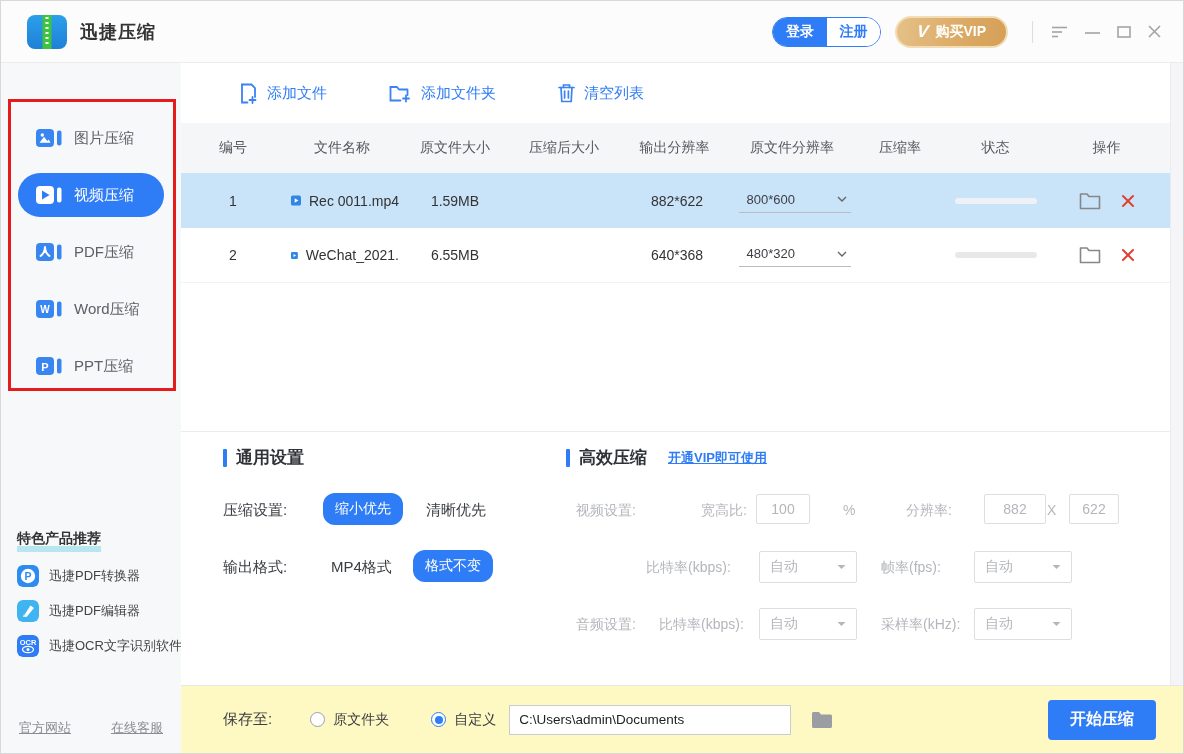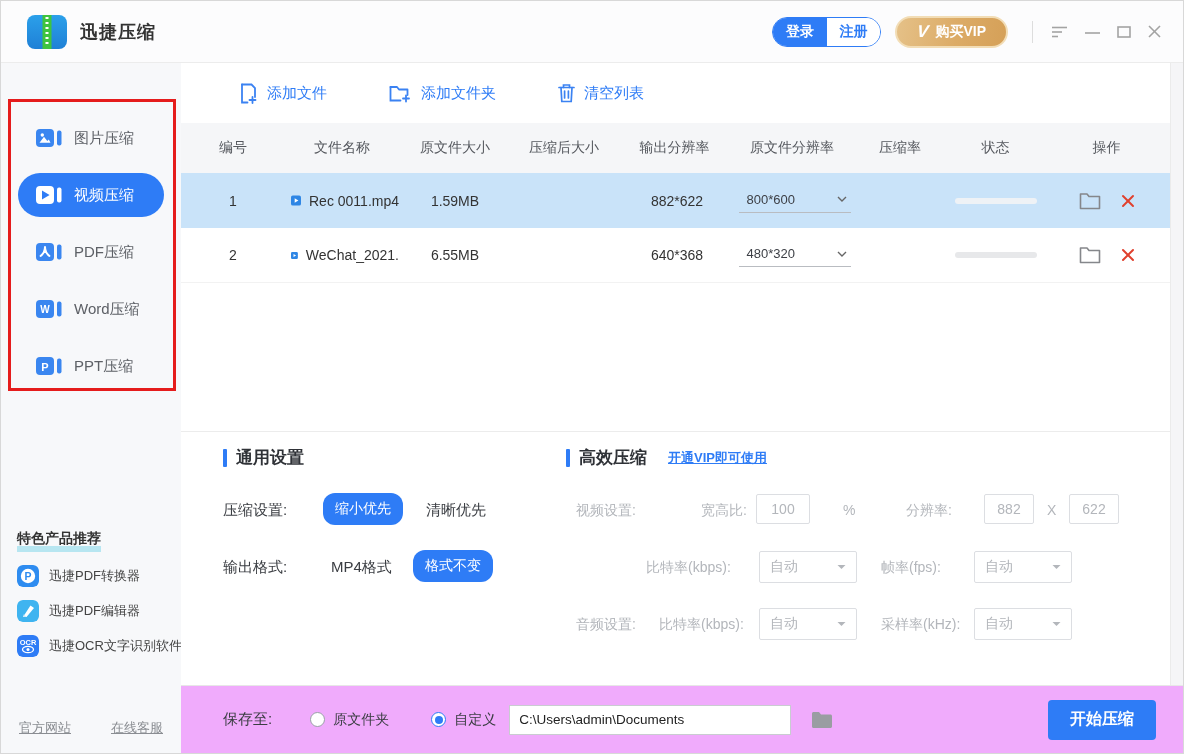--- a/index.html
+++ b/index.html
@@ -71,21 +71,21 @@
   .vip-link{font-size:13px;font-weight:700;color:var(--blue);text-decoration:underline;margin-left:12px;cursor:pointer;}
   .flabel{font-size:15px;color:#3a3d42;}
   .btn-toggle{height:32px;width:80px;border-radius:12px;border:none;font-size:14px;cursor:pointer;}
   .btn-toggle.on{background:var(--blue);color:#fff;}
   .plain-opt{font-size:15px;color:#3a3d42;cursor:pointer;}
   .dlabel{font-size:14px;color:#b3b6bb;}
   .dinput{height:30px;border:1px solid #dcdee2;background:#fff;color:#b3b6bb;font-size:14px;text-align:center;border-radius:2px;}
   .dselect{height:32px;width:98px;border:1px solid #dcdee2;border-radius:2px;display:flex;align-items:center;justify-content:space-between;padding:0 10px;color:#b3b6bb;font-size:14px;cursor:pointer;background:#fff;}
 
   
-  .footerbar{position:absolute;left:0;right:0;bottom:0;height:68px;border-top:1px solid #e7e7e7;background:#f0abfc;display:flex;align-items:center;}
+  .footerbar{position:absolute;left:0;right:0;bottom:0;height:68px;border-top:1px solid #e7e7e7;background:#fef9c3;display:flex;align-items:center;}
   .radio{width:15px;height:15px;border-radius:50%;border:1px solid #9aa0a8;background:#fff;display:inline-block;cursor:pointer;flex:none;}
   .radio.sel{border:1px solid var(--blue);position:relative;}
   .radio.sel:after{content:"";position:absolute;inset:2.5px;border-radius:50%;background:var(--blue);}
   .rlabel{font-size:14px;color:#3a3d42;margin-left:8px;cursor:pointer;}
   .path-input{width:282px;height:30px;border:1px solid #c9ccd1;padding:0 9px;font-size:13.5px;color:#222;margin-left:13px;}
   .start-btn{margin-left:auto;margin-right:27px;width:108px;height:40px;border:none;border-radius:4px;background:var(--blue);color:#fff;font-size:16px;font-weight:700;cursor:pointer;}
 </style>
 </head>
 <body>
 
@@ -369,21 +369,21 @@
       <div class="abs sec-title" style="left:385px;top:14px;">
         <i class="accent"></i>
           <span>高效压缩</span>
         <a class="vip-link">开通VIP即可使用</a>
       </div>
       <span class="abs dlabel" style="left:395px;top:70px;">视频设置:</span>
       <span class="abs dlabel" style="left:520px;top:70px;">宽高比:</span>
       <input class="abs dinput" style="left: 575px; top: 62px; width: 54px;" value="100">
       <span class="abs dlabel" style="left:662px;top:70px;">%</span>
       <span class="abs dlabel" style="left:725px;top:70px;">分辨率:</span>
-      <input class="abs dinput" style="left: 803px; top: 62px; width: 50px;" value="882">
+      <input class="abs dinput" style="left: 803px; top: 62px; width: 62px;" value="882">
       <span class="abs dlabel" style="left:866px;top:70px;">X</span>
       <input class="abs dinput" style="left: 888px; top: 62px; width: 50px;" value="622">
 
       <span class="abs dlabel" style="left:465px;top:127px;">比特率(kbps):</span>
       <div class="abs dselect" style="left:578px;top:119px;">
         <span>自动</span>
         <svg width="9" height="6" viewBox="0 0 9 6">
             <path d="M0.5 1 L4.5 5 L8.5 1 Z" fill="#b3b6bb"></path>
           </svg>
       </div>

